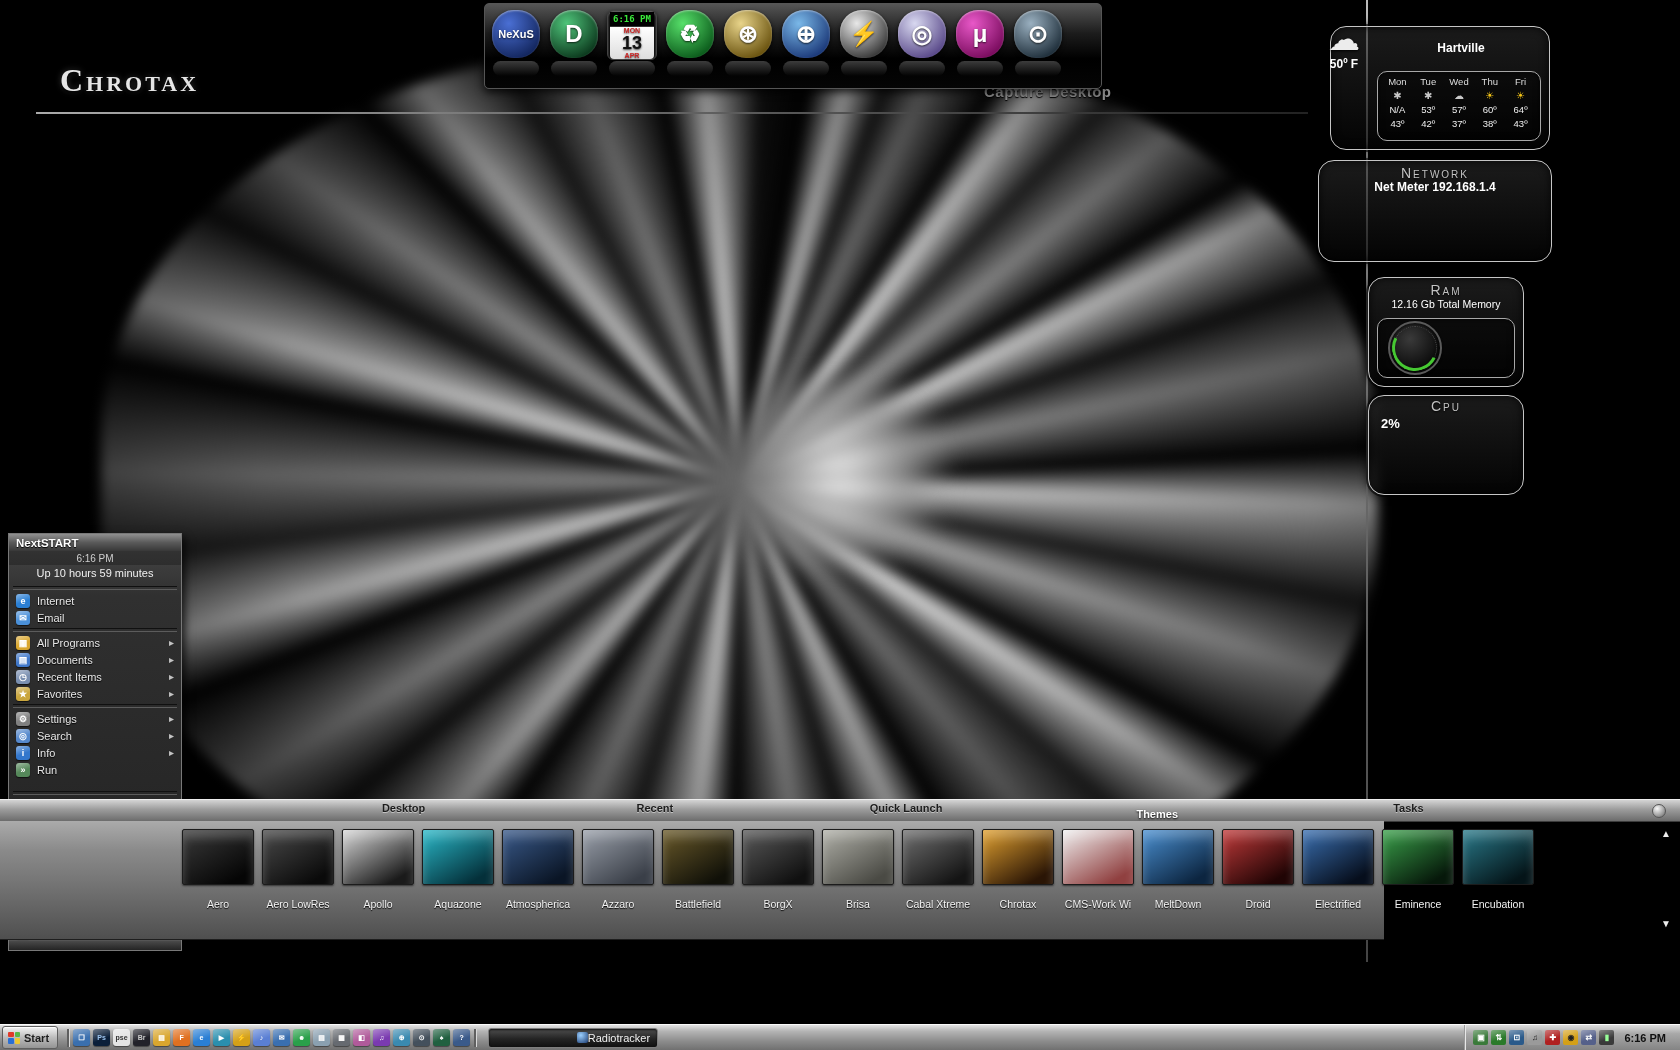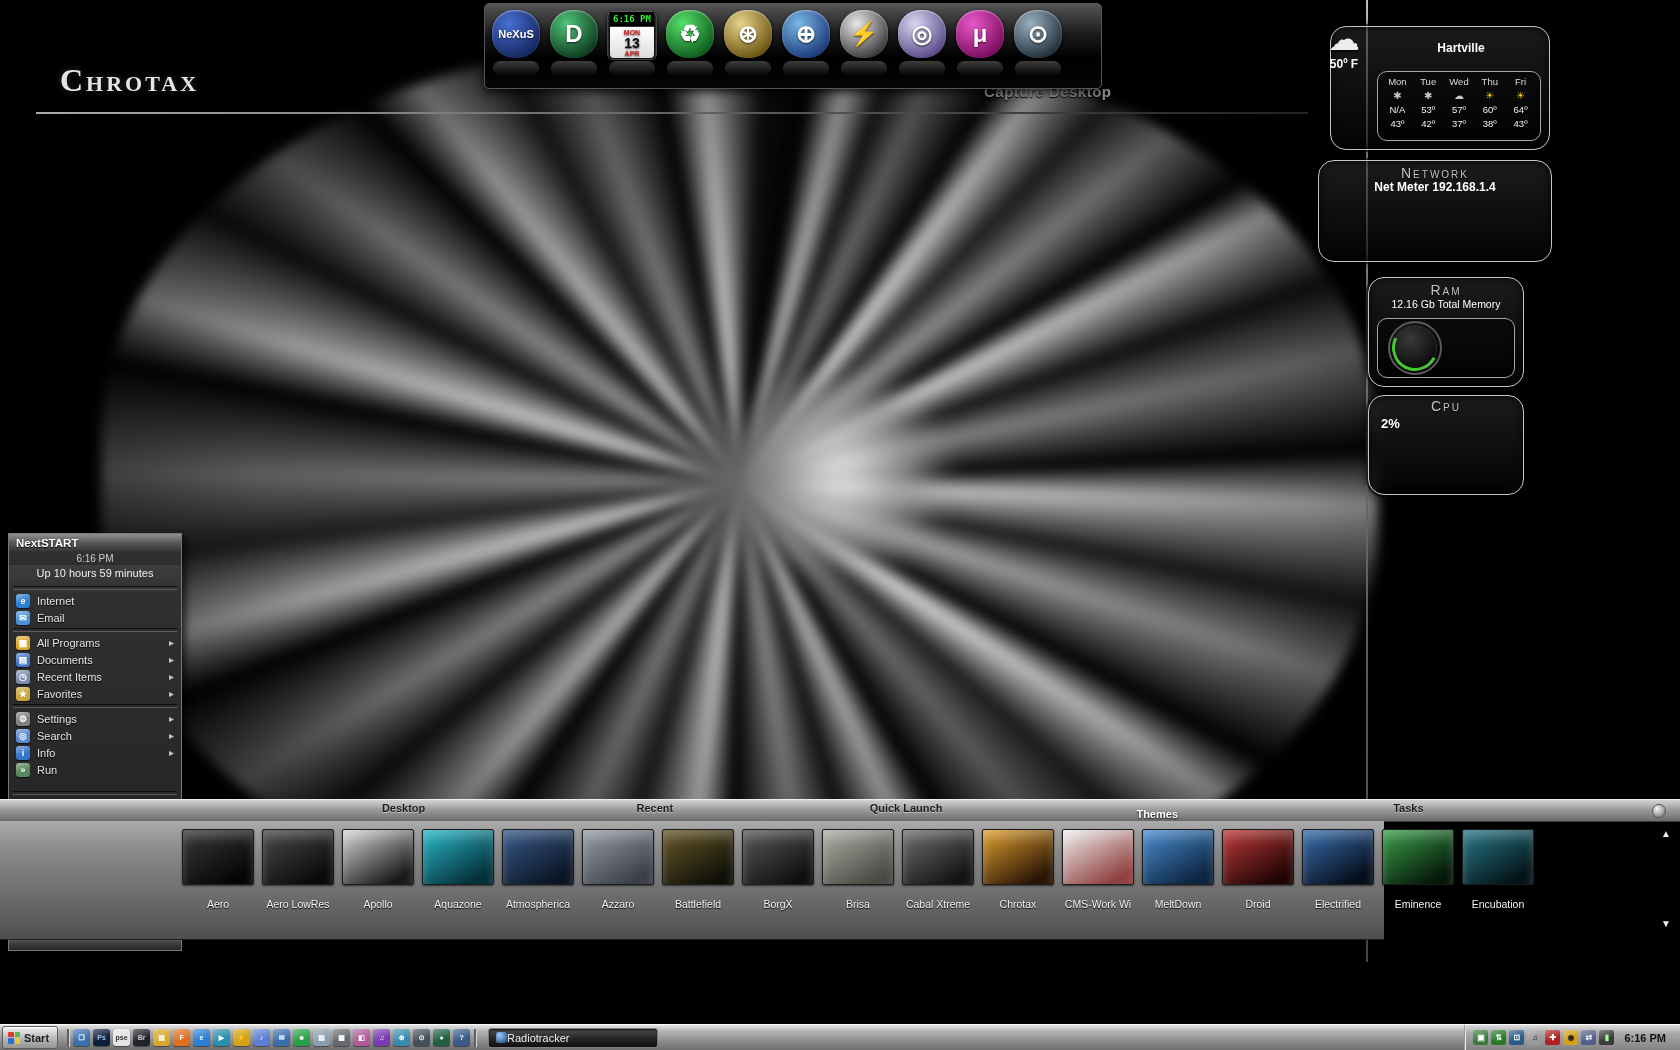--- a/index.html
+++ b/index.html
@@ -66,21 +66,21 @@
   }
   .dock-icon .glyph.small{font-size:11px;letter-spacing:0;}
   .dock-item .calwrap{display:none;}
   .dock-item.cal .dock-icon{background:#0c0c0c;border:1px solid #444;border-radius:6px;padding:0;}
   .dock-item.cal .calwrap{display:flex;flex-direction:column;width:44px;height:46px;}
   .cal-time{background:#000;color:#39e639;font-size:9px;text-align:center;padding:2px 0;
     font-family:"DejaVu Sans Mono",monospace;border-bottom:1px solid #333;}
   .cal-body{flex:1;background:linear-gradient(#fff,#ddd);color:#222;display:flex;flex-direction:column;
     align-items:center;justify-content:center;line-height:1;border-radius:0 0 4px 4px;}
   .cal-day,.cal-month{font-size:7px;font-weight:bold;color:#c22;}
-  .cal-date{font-size:14px;font-weight:bold;color:#111;}
+  .cal-date{font-size:18px;font-weight:bold;color:#111;}
   
   .widget{
     position:absolute;border:1px solid #c6c6c6;border-radius:16px;
     background:linear-gradient(180deg,rgba(45,45,45,.6),rgba(5,5,5,.72));
     box-shadow:0 0 0 2px rgba(0,0,0,.55),0 0 10px rgba(0,0,0,.85),inset 0 0 10px rgba(0,0,0,.8);
     color:#ddd;
   }
   .widget .panel{
     position:absolute;border:1px solid #a8a8a8;border-radius:10px;
     background:rgba(0,0,0,.35);box-shadow:inset 0 0 6px rgba(0,0,0,.7);
@@ -199,21 +199,21 @@
   .win-flag i:nth-child(4){background:#eec832;}
   .tb-sep{width:2px;height:18px;margin:0 4px;background:#5f5f5f;box-shadow:1px 0 0 #d8d8d8;}
   .ql{display:flex;gap:3px;align-items:center;}
   .ql-icon{width:17px;height:17px;border-radius:3px;display:flex;align-items:center;justify-content:center;
     font-size:7px;font-weight:bold;color:var(--fg,#fff);
     background:linear-gradient(160deg,rgba(255,255,255,.4),rgba(255,255,255,0) 60%),var(--bg,#456);
     box-shadow:0 1px 1px rgba(0,0,0,.45);}
   .task-btn{margin-left:8px;width:170px;height:20px;border-radius:3px;box-sizing:border-box;
     background:linear-gradient(180deg,#4e4e4e,#242424 55%,#101010);
     border:1px solid #7e7e7e;display:flex;align-items:center;gap:0;padding:0 7px;
-    color:#f0f0f0;font-size:11px;box-shadow:inset 0 1px 2px rgba(0,0,0,.8);}
+    color:#f0f0f0;font-size:11px;box-shadow:inset 0 1px 2px rgba(0,0,0,.8);justify-content:flex-end;}
   .task-btn .ic{width:11px;height:11px;border-radius:2px;
     background:radial-gradient(circle at 35% 30%,#9cd0ff,#1c3c72);}
   .tray{margin-left:auto;height:100%;display:flex;align-items:center;gap:3px;padding:0 4px 0 8px;
     border-left:1px solid #9a9a9a;box-shadow:inset 1px 0 0 #e8e8e8;
     background:linear-gradient(180deg,#dcdcdc,#a8a8a8 35%,#848484);}
   .tray-icon{width:15px;height:15px;border-radius:2px;display:flex;align-items:center;justify-content:center;
     font-size:8px;font-weight:bold;color:var(--fg,#fff);
     background:linear-gradient(160deg,rgba(255,255,255,.4),rgba(255,255,255,0) 60%),var(--bg,#357);}
   .clock{font-size:11px;color:#101010;padding:0 10px 0 7px;font-weight:bold;}
 </style>

